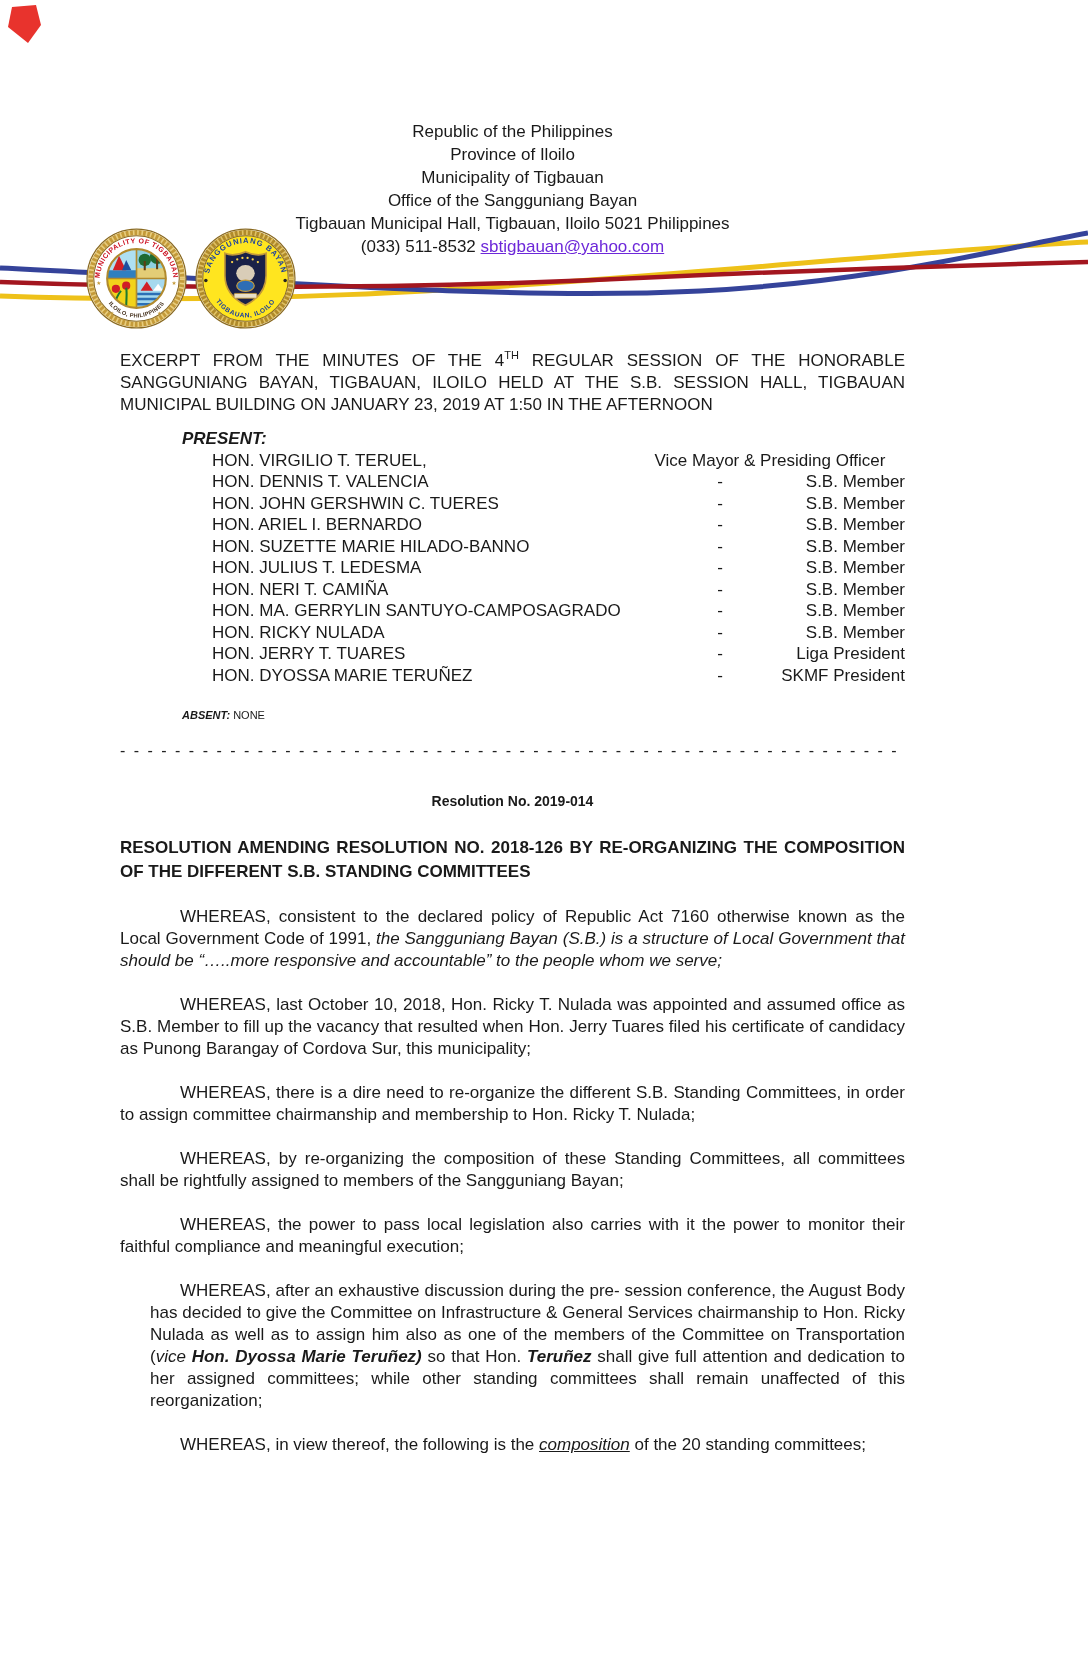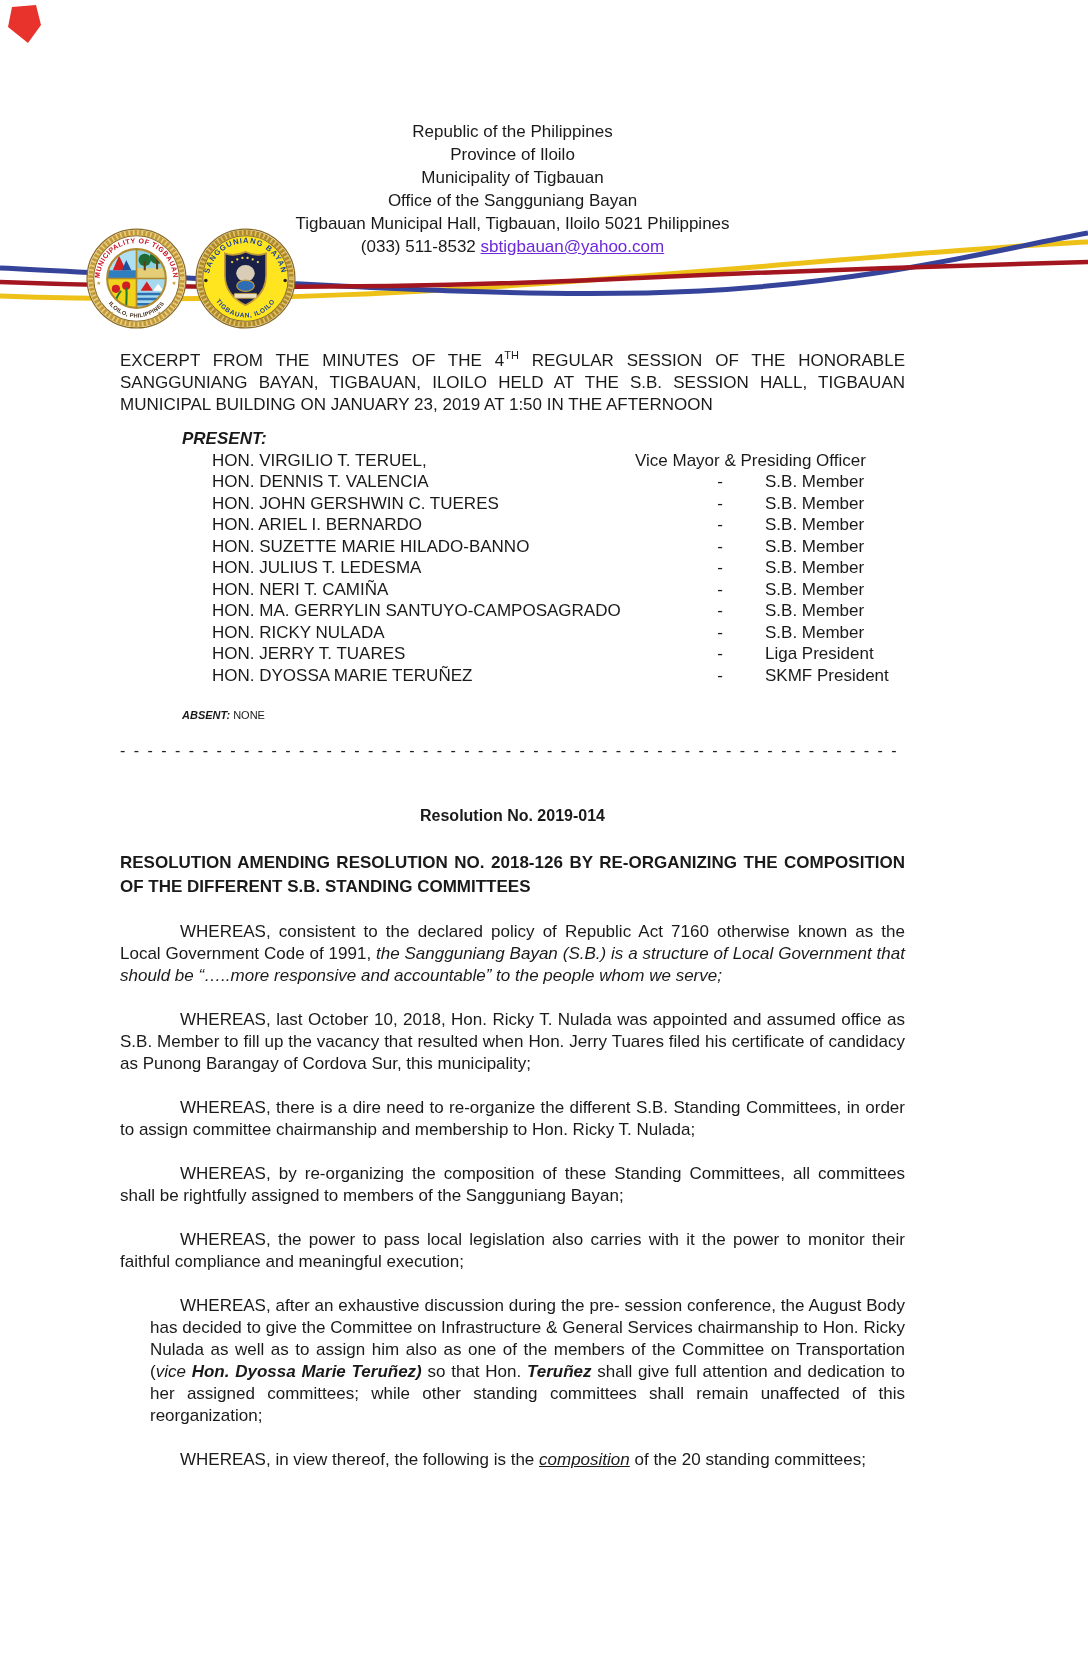--- a/index.html
+++ b/index.html
@@ -26,26 +26,26 @@
   .seal-right{ left:194px; }
   
   .excerpt{ margin:86px 0 0 0; font-size:17px; line-height:22px; text-align:justify; }
   sup{ font-size:11px; }
   
   .present-label{ margin:12px 0 0 62px; font-size:17px; font-weight:bold; font-style:italic; line-height:22px;}
   .attendees{ padding-left:92px; font-size:17px; }
   .attendee-row{ display:flex; line-height:21.5px; }
   .a-name{ flex:1; white-space:nowrap; }
   .a-dash{ width:90px; text-align:center; }
-  .a-title{ width:140px; text-align:left; white-space:nowrap; }
-  .attendee-row.row-first .a-title{ width:270px; }
+  .a-title{ width:140px; text-align:right; white-space:nowrap; }
+  .attendee-row.row-first .a-title{ width:270px; text-align:center; }
   .absent-row{ margin:18px 0 0 62px; font-size:11px; line-height:22px; }
   .absent-label{ font-weight:bold; font-style:italic; }
   .divider{ margin-top:16px; font-size:16px; letter-spacing:2px; white-space:nowrap; overflow:hidden; color:#222; }
-  .res-no{ margin-top:45px; text-align:center; font-weight:bold; font-size:16px; line-height:22px; }
+  .res-no{ margin-top:30px; text-align:center; font-weight:bold; font-size:14px; line-height:22px; }
   .res-title{ margin:24px 0 0 0; font-weight:bold; font-size:17px; line-height:24px; text-align:justify; }
   
   .paragraphs p{ margin:22px 0 0 0; font-size:17px; line-height:22px; text-align:justify; text-indent:60px; }
   .paragraphs p.indented{ margin-left:30px; text-indent:30px; }
   .seg-i{ font-style:italic; }
   .seg-bi{ font-style:italic; font-weight:bold; }
   .seg-iu{ font-style:italic; text-decoration:underline; }
 </style>
 </head>
 <body>

